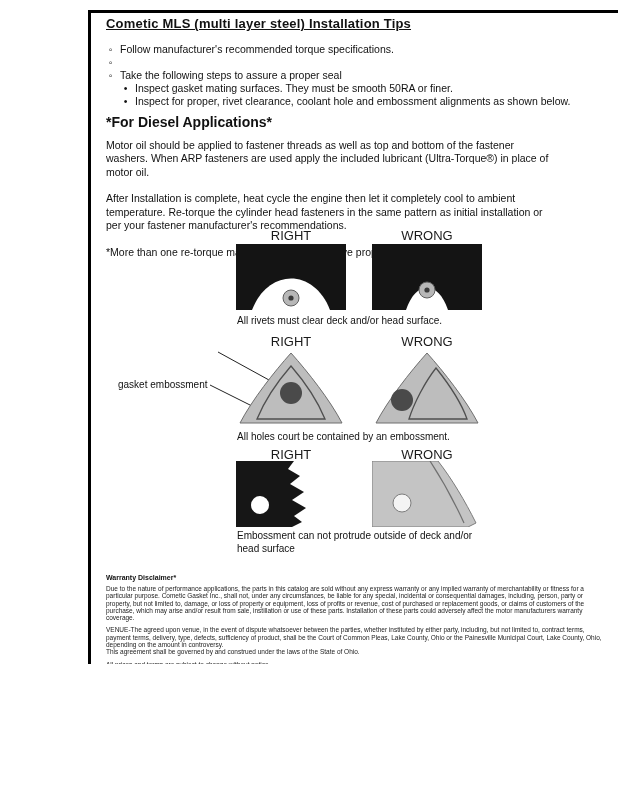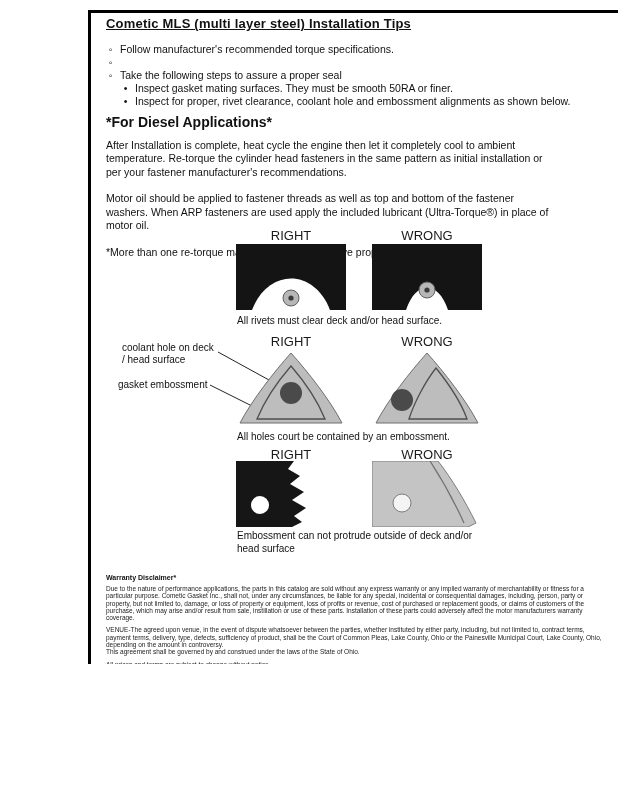--- a/index.html
+++ b/index.html
@@ -64,22 +64,22 @@
       <span>Inspect gasket mating surfaces.  They must be smooth 50RA or finer.</span>
     </div>
     <div class="bl sub">
       <span class="mk">•</span>
       <span>Inspect for proper, rivet clearance, coolant hole and embossment alignments as shown below.</span>
     </div>
   </div>
 
   <div class="diesel">
     <h2>*For Diesel Applications*</h2>
+    <p>Motor oil should be applied to fastener threads as well as top and bottom of the fastener washers. When ARP fasteners are used apply the included lubricant (Ultra-Torque®) in place of motor oil.</p>
     <p>After Installation is complete, heat cycle the engine then let it completely cool to ambient temperature. Re-torque the cylinder head fasteners in the same pattern as initial installation or per your fastener manufacturer's recommendations.</p>
-    <p>Motor oil should be applied to fastener threads as well as top and bottom of the fastener washers. When ARP fasteners are used apply the included lubricant (Ultra-Torque®) in place of motor oil.</p>
     <p>*More than one re-torque may be required to achieve proper fastener stretch*</p>
   </div>
 
   <div class="dg-label" style="left:236px; top:228px;">RIGHT</div>
   <div class="dg-label" style="left:372px; top:228px;">WRONG</div>
 
   <div class="dg-img" style="left:236px; top:244px;">
     <svg width="110" height="66" viewBox="0 0 110 66">
       <rect x="0" y="0" width="110" height="66" fill="#141414"></rect>
       <path d="M16,66 C32,24 78,24 94,66 Z" fill="#ffffff"></path>
@@ -93,21 +93,20 @@
       <path d="M34,66 C44,36 66,36 76,66 Z" fill="#ffffff"></path>
       <circle cx="55" cy="46" r="8" fill="#b7b7b7" stroke="#5e5e5e" stroke-width="1"></circle>
       <circle cx="55" cy="46" r="2.6" fill="#3a3a3a"></circle>
     </svg>
   </div>
   <div class="dg-caption" style="left:237px; top:314px; width:260px;">All rivets must clear deck and/or head surface.</div>
 
   <div class="dg-label" style="left:236px; top:334px;">RIGHT</div>
   <div class="dg-label" style="left:372px; top:334px;">WRONG</div>
 
-  <div class="side-label" style="left:122px; top:342px; width:96px;">coolant hole on deck / head surface</div>
   <div class="side-label" style="left:118px; top:379px; width:100px;">gasket embossment</div>
 
   <svg class="pointer-lines" width="235" height="95" viewBox="0 0 235 95">
     <line x1="106" y1="10" x2="177" y2="49" stroke="#222" stroke-width="1"></line>
     <line x1="98" y1="43" x2="146" y2="67" stroke="#222" stroke-width="1"></line>
   </svg>
 
   <div class="dg-img" style="left:236px; top:348px;">
     <svg width="110" height="78" viewBox="0 0 110 78">
       <path d="M55,5 C38,24 16,52 4,75 L106,75 C94,52 72,24 55,5 Z" fill="#bdbdbd" stroke="#6e6e6e" stroke-width="1"></path>

